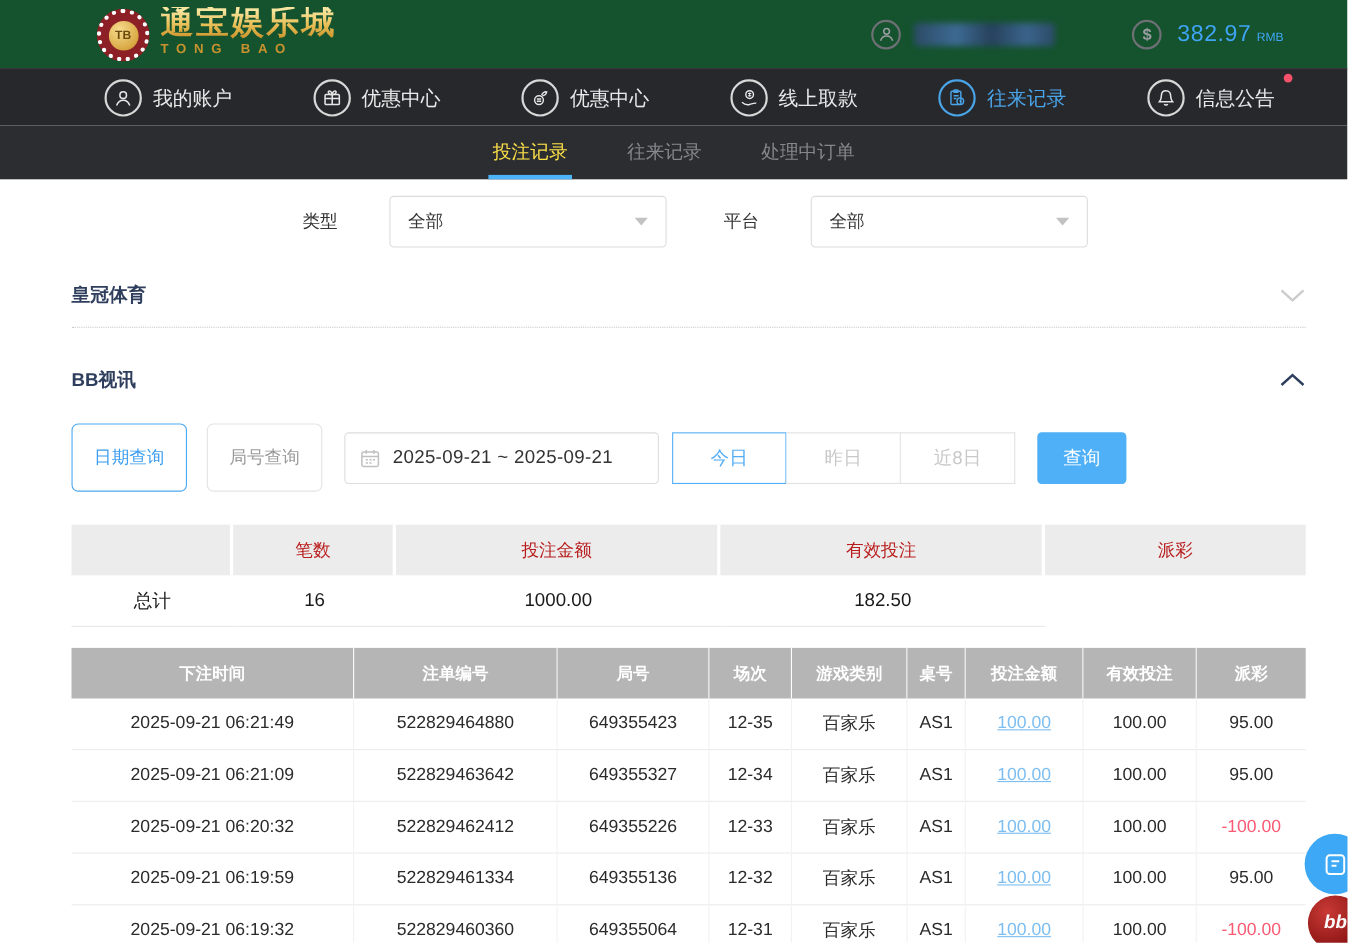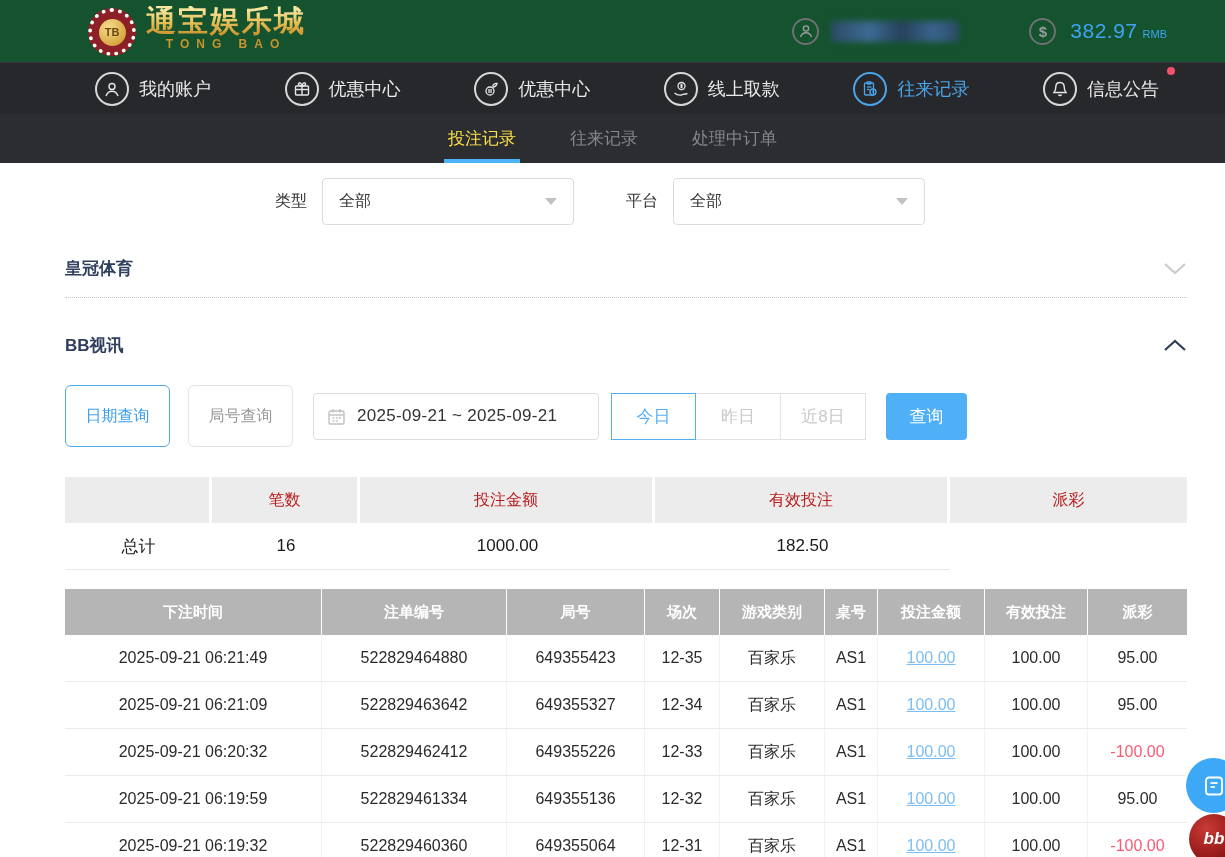--- a/index.html
+++ b/index.html
@@ -16,21 +16,21 @@
   .chip { width:48px; height:48px; border-radius:50%; background:#8c2026; border:4px dotted #fff;
           display:flex; align-items:center; justify-content:center; margin-top:2px; }
   .chip-core { width:27px; height:27px; border-radius:50%;
           background:radial-gradient(circle at 35% 30%, #f6dc8e, #d9a843 70%, #b7832a);
           color:#6d4a0e; font-size:11px; font-weight:bold; display:flex; align-items:center; justify-content:center; }
   .logo-text { margin-left:10px; line-height:1; }
   .logo-title { font-size:30px; font-weight:bold;
           background:linear-gradient(180deg,#f7e6a0 10%,#e8bf57 55%,#c98f28);
           -webkit-background-clip:text; background-clip:text; color:transparent;
           letter-spacing:2px; }
-  .logo-sub { font-size:12px; font-weight:bold; color:#c8922e; letter-spacing:7px; text-align:center; margin-top:2px; }
+  .logo-sub { font-size:12px; font-weight:bold; color:#c8922e; letter-spacing:7px; text-align:left; margin-top:2px; }
   .topbar-right { margin-left:auto; display:flex; align-items:center; }
   .round-icon { width:27px; height:27px; border-radius:50%; border:2px solid #6e7075;
           display:flex; align-items:center; justify-content:center; flex:none; }
   .user-blur { width:128px; height:21px; margin-left:12px; border-radius:2px;
           background:linear-gradient(90deg,#2c4a66,#3d6a93 30%,#27415c 55%,#3a648c 80%,#2c4a66);
           filter:blur(3px); }
   .coin-group { display:flex; align-items:center; margin-left:70px; }
   .coin-symbol { color:#9a9da2; font-size:15px; font-weight:bold; }
   .balance { color:#3fa4f4; font-size:21px; margin-left:14px; letter-spacing:0.5px; }
   .currency { color:#3fa4f4; font-size:11px; margin-left:5px; margin-top:5px; }
@@ -52,40 +52,40 @@
   .subtab { height:100%; display:flex; align-items:center; font-size:17px; color:#85878c;
             border-bottom:4px solid transparent; padding:4px 4px 0 4px; cursor:pointer; }
   .subtab.active { color:#fde047; border-bottom-color:#4db3f8; }
 
   
   .content { padding:0 38px 0 65px; }
 
   .filter-row { margin-top:14px; height:48px; display:flex; align-items:center; padding-left:210px; }
   .filter-label { font-size:16px; color:#333; margin-right:15px; }
   .select-box { width:252px; height:47px; border:1px solid #dcdcdc; border-radius:4px; background:#fff;
-                display:flex; align-items:center; justify-content:space-between; padding:0 16px; cursor:pointer; }
+                display:flex; align-items:center; justify-content:space-between; padding:0 16px; cursor:pointer;margin-left:32px; }
   .select-value { font-size:16px; color:#333; }
   .caret-down { width:0; height:0; border-left:6px solid transparent; border-right:6px solid transparent; border-top:7px solid #c2c2c2; }
   .filter-gap { width:52px; }
 
   .section-row { margin-top:30px; height:26px; display:flex; align-items:center; justify-content:space-between; cursor:pointer; }
   .section-title { font-size:17px; font-weight:bold; color:#2e3e5c; }
   .dotted-divider { margin-top:16px; border-top:1px dotted #c8c8c8; height:0; }
   .section-row.bb { margin-top:34px; }
 
   
   .controls { margin-top:27px; display:flex; align-items:center; }
   .btn-outline { height:62px; width:105px; border:1px solid #4da9f0; border-radius:6px; background:#fff;
                  color:#3d9df0; font-size:16px; display:flex; align-items:center; justify-content:center; cursor:pointer; }
   .btn-outline.inactive { border-color:#e4e4e4; color:#999; margin-left:18px; }
   .date-box { margin-left:20px; width:286px; height:47px; border:1px solid #ddd; border-radius:4px;
               display:flex; align-items:center; padding:0 13px; cursor:pointer; }
   .date-text { font-size:17px; color:#333; margin-left:11px; letter-spacing:0.3px; }
   .seg-group { margin-left:12px; display:flex; height:47px; }
-  .seg { width:85px; height:47px; border:1px solid #e2e2e2; border-left-width:0; display:flex; align-items:center;
+  .seg { width:104px; height:47px; border:1px solid #e2e2e2; border-left-width:0; display:flex; align-items:center;
          justify-content:center; font-size:17px; color:#c9c9c9; background:#fff; cursor:pointer; }
   .seg.active { border:1px solid #55aef5; color:#55aef5; }
   .btn-solid { margin-left:20px; width:81px; height:47px; background:#4fb0f7; border:none; border-radius:4px;
                color:#fff; font-size:17px; display:flex; align-items:center; justify-content:center; cursor:pointer; }
 
   
   .summary { margin-top:30px; width:1122px; }
   .summary-head, .summary-body { display:grid; grid-template-columns:147px 148px 295px 295px 237px; }
   .summary-head .cell { background:#ececec; height:46px; display:flex; align-items:center; justify-content:center;
                         font-size:16px; color:#b91c1c; border-right:3px solid #fff; }

